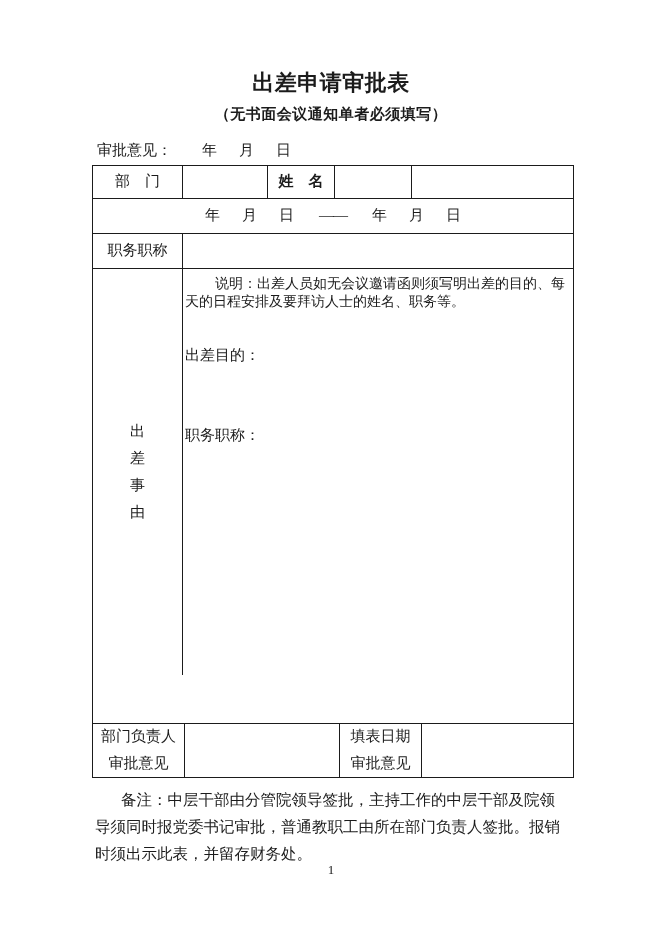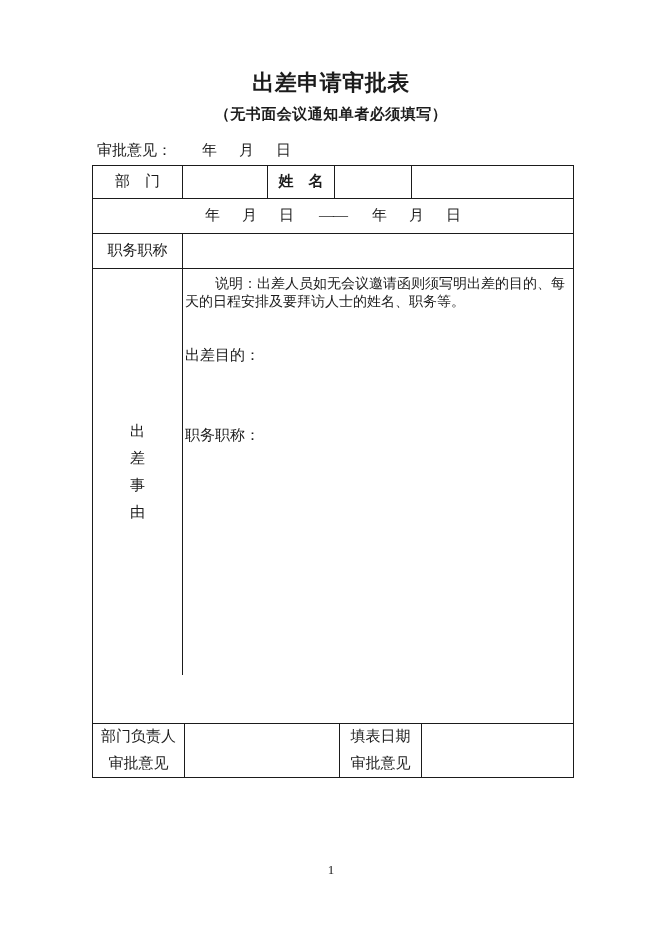--- a/index.html
+++ b/index.html
@@ -132,16 +132,17 @@
       <div class="cell w-ah2"></div>
       <div class="cell lbl2 w-ah3">
         <span>填表日期</span>
         <span>审批意见</span>
       </div>
       <div class="cell grow"></div>
     </div>
 
   </div>
 
+  <p class="remarks">备注：中层干部由分管院领导签批，主持工作的中层干部及院领导须同时报党委书记审批，普通教职工由所在部门负责人签批。报销时须出示此表，并留存财务处。</p>
 
   <div class="page-number">1</div>
 
 </div>
 
 </body></html>

